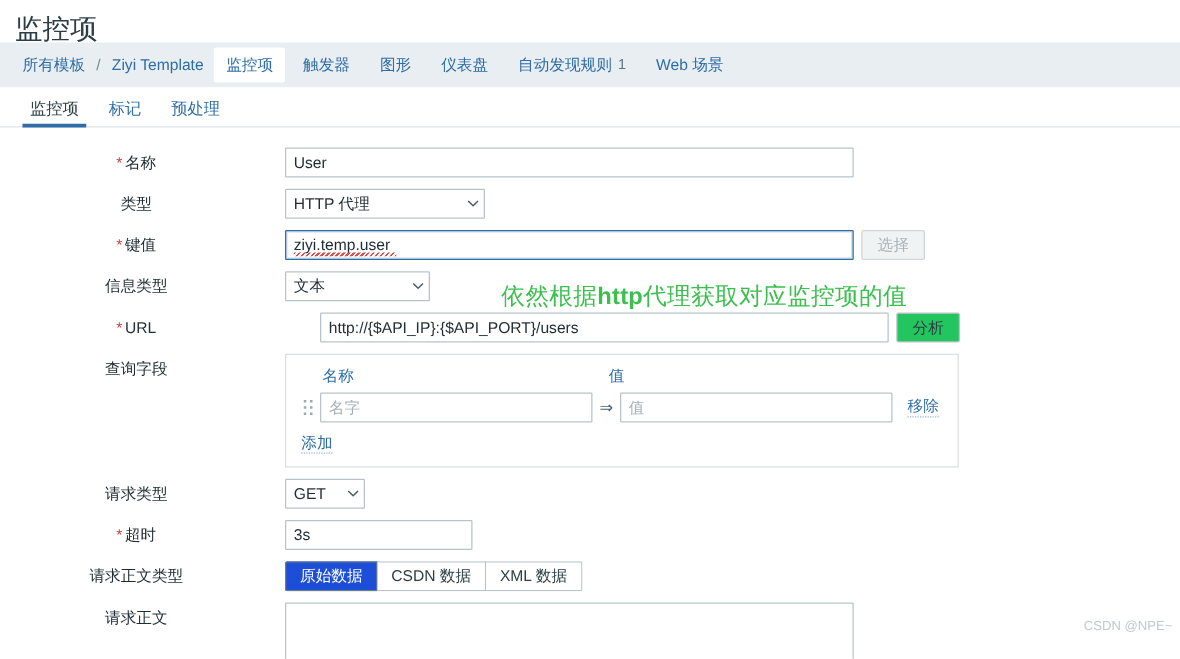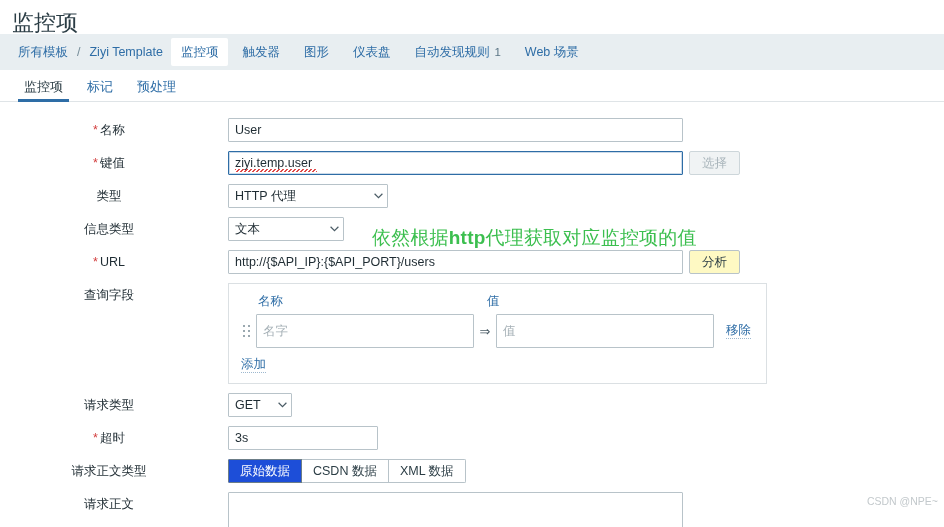--- a/index.html
+++ b/index.html
@@ -190,21 +190,21 @@
   }
   .selwrap .chev svg { display: block; }
 
   .btn {
     font-family: "Liberation Sans", "DejaVu Sans", sans-serif;
     font-size: 12.5px;
     height: 24px;
     box-sizing: border-box;
     padding: 0 12px;
     border: 1px solid #b8c3c9;
-    background: #fef9c3;
+    background: #22c55e;
     color: #2b3d45;
     border-radius: 2px;
     margin-left: 6px;
     line-height: 22px;
     cursor: pointer;
   }
   .btn.disabled {
     background: #f0f3f4;
     color: #a8b4ba;
     border-color: #cdd6da;
@@ -249,21 +249,21 @@
     width: 2px;
     height: 2px;
     background: #9aa8b0;
   }
   .qinput {
     font-family: "Liberation Sans", "DejaVu Sans", sans-serif;
     font-size: 12.5px;
     border: 1px solid #b8c3c9;
     height: 24px;
     box-sizing: border-box;
-    padding: 16px 6px;
+    padding: 6px 6px;
     outline: none;
     color: #1f2c33;
     border-radius: 1px;
   }
   .qinput::placeholder { color: #a5b0b6; }
   .qinput.name { width: 218px; }
   .qinput.val  { width: 218px; }
   .arrow {
     width: 22px;
     text-align: center;
@@ -316,21 +316,21 @@
     padding: 4px 6px;
     outline: none;
     resize: none;
     color: #1f2c33;
     border-radius: 1px;
   }
 
   
   .annot {
     position: absolute;
-    left: 372px;
+    left: 401px;
     top: 226px;
     font-size: 19px;
     color: #3cbf4f;
     white-space: nowrap;
     line-height: 24px;
     letter-spacing: 0.2px;
   }
   .annot b { font-weight: bold; }
 
   
@@ -386,67 +386,67 @@
     <div class="label">
       <span class="req">*</span><span>名称</span>
     </div>
     <div class="field">
       <input class="txt wide" type="text" value="User" style="">
     </div>
   </div>
 
   <div class="row">
     <div class="label">
-      <span class="req">*</span><span>键值</span>
-    </div>
-    <div class="field">
-      <span class="spell">
-        <input class="txt wide focused" type="text" value="ziyi.temp.user" style="">
-      </span>
-      <button class="btn disabled">选择</button>
-    </div>
-  </div>
-
-  <div class="row">
-    <div class="label">
       <span>类型</span>
     </div>
     <div class="field">
       <span class="selwrap">
         <select class="sel" style="width:160px">
           <option>HTTP 代理</option>
         </select>
         <span class="chev">
           <svg width="9" height="6" viewBox="0 0 9 6">
               <path d="M0.6 0.8 L4.5 4.6 L8.4 0.8" fill="none" stroke="#4a5b65" stroke-width="1.2"></path>
             </svg>
         </span>
       </span>
     </div>
   </div>
 
   <div class="row">
     <div class="label">
+      <span class="req">*</span><span>键值</span>
+    </div>
+    <div class="field">
+      <span class="spell">
+        <input class="txt wide focused" type="text" value="ziyi.temp.user" style="">
+      </span>
+      <button class="btn disabled">选择</button>
+    </div>
+  </div>
+
+  <div class="row">
+    <div class="label">
       <span>信息类型</span>
     </div>
     <div class="field">
       <span class="selwrap">
         <select class="sel" style="width:116px">
           <option>文本</option>
         </select>
         <span class="chev">
           <svg width="9" height="6" viewBox="0 0 9 6">
               <path d="M0.6 0.8 L4.5 4.6 L8.4 0.8" fill="none" stroke="#4a5b65" stroke-width="1.2"></path>
             </svg>
         </span>
       </span>
     </div>
   </div>
 
-  <div class="row" style="margin-top:7px;">
+  <div class="row" style="margin-top:7px;gap:28px;">
     <div class="label">
       <span class="req">*</span><span>URL</span>
     </div>
     <div class="field">
       <input class="txt wide" type="text" value="http://{$API_IP}:{$API_PORT}/users" style="">
       <button class="btn">分析</button>
     </div>
   </div>
 
   <div class="row">

